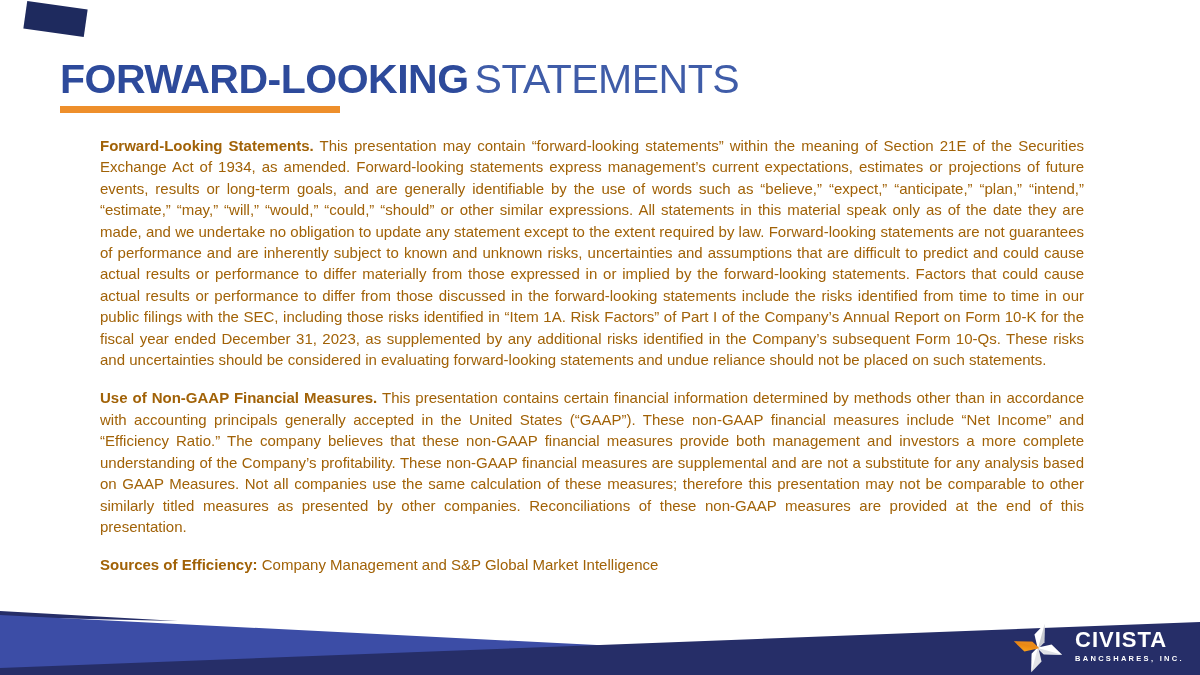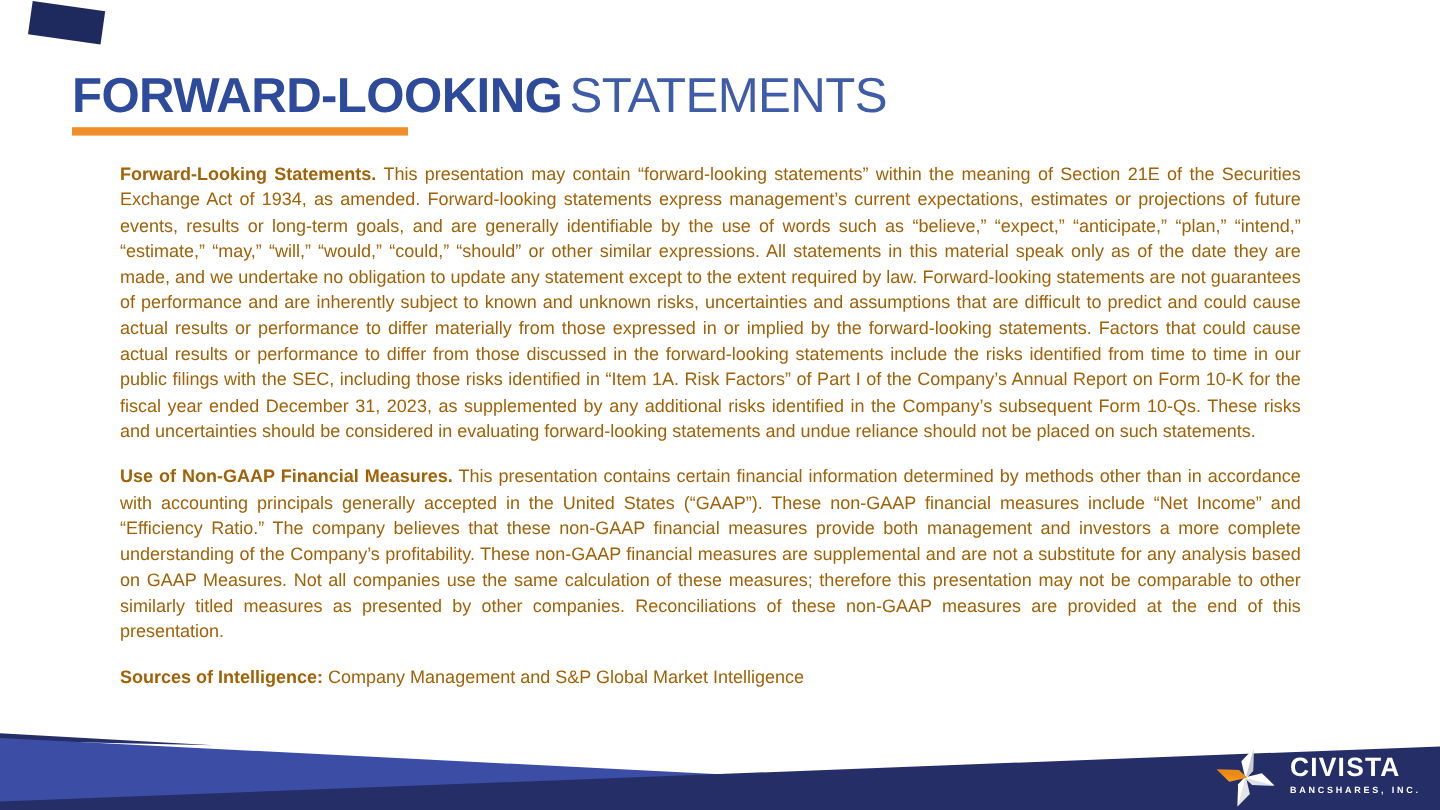--- a/index.html
+++ b/index.html
@@ -69,21 +69,21 @@
 <div class="slide">
 
   <div class="corner-accent"></div>
 
   <h1 class="page-title"><span class="t-bold">FORWARD-LOOKING</span><span class="t-reg">STATEMENTS</span></h1>
   <div class="title-rule"></div>
 
   <div class="content">
     <p><b>Forward-Looking Statements.</b> <span>This presentation may contain “forward-looking statements” within the meaning of Section 21E of the Securities Exchange Act of 1934, as amended. Forward-looking statements express management’s current expectations, estimates or projections of future events, results or long-term goals, and are generally identifiable by the use of words such as “believe,” “expect,” “anticipate,” “plan,” “intend,” “estimate,” “may,” “will,” “would,” “could,” “should” or other similar expressions. All statements in this material speak only as of the date they are made, and we undertake no obligation to update any statement except to the extent required by law. Forward-looking statements are not guarantees of performance and are inherently subject to known and unknown risks, uncertainties and assumptions that are difficult to predict and could cause actual results or performance to differ materially from those expressed in or implied by the forward-looking statements. Factors that could cause actual results or performance to differ from those discussed in the forward-looking statements include the risks identified from time to time in our public filings with the SEC, including those risks identified in “Item 1A. Risk Factors” of Part I of the Company’s Annual Report on Form 10-K for the fiscal year ended December 31, 2023, as supplemented by any additional risks identified in the Company’s subsequent Form 10-Qs. These risks and uncertainties should be considered in evaluating forward-looking statements and undue reliance should not be placed on such statements.</span></p>
     <p><b>Use of Non-GAAP Financial Measures.</b> <span>This presentation contains certain financial information determined by methods other than in accordance with accounting principals generally accepted in the United States (“GAAP”). These non-GAAP financial measures include “Net Income” and “Efficiency Ratio.” The company believes that these non-GAAP financial measures provide both management and investors a more complete understanding of the Company’s profitability. These non-GAAP financial measures are supplemental and are not a substitute for any analysis based on GAAP Measures. Not all companies use the same calculation of these measures; therefore this presentation may not be comparable to other similarly titled measures as presented by other companies. Reconciliations of these non-GAAP measures are provided at the end of this presentation.</span></p>
-    <p class="sources"><b>Sources of Intelligence:</b> <span>Company Management and S&amp;P Global Market Intelligence</span></p>
+    <p class="sources"><b>Sources of Efficiency:</b> <span>Company Management and S&amp;P Global Market Intelligence</span></p>
   </div>
 
   <svg class="band-svg" viewBox="0 0 1200 65" preserveAspectRatio="none" xmlns="http://www.w3.org/2000/svg">
     <polygon points="0,1 178,11 0,7" fill="#262e68"></polygon>
     <polygon points="0,5 1190,65 0,65" fill="#3c4da6"></polygon>
     <polygon points="0,58 1200,12 1200,65 0,65" fill="#262e68"></polygon>
   </svg>
 
   <div class="logo">
     <svg class="logo-star" viewBox="-50 -50 100 100" xmlns="http://www.w3.org/2000/svg">

